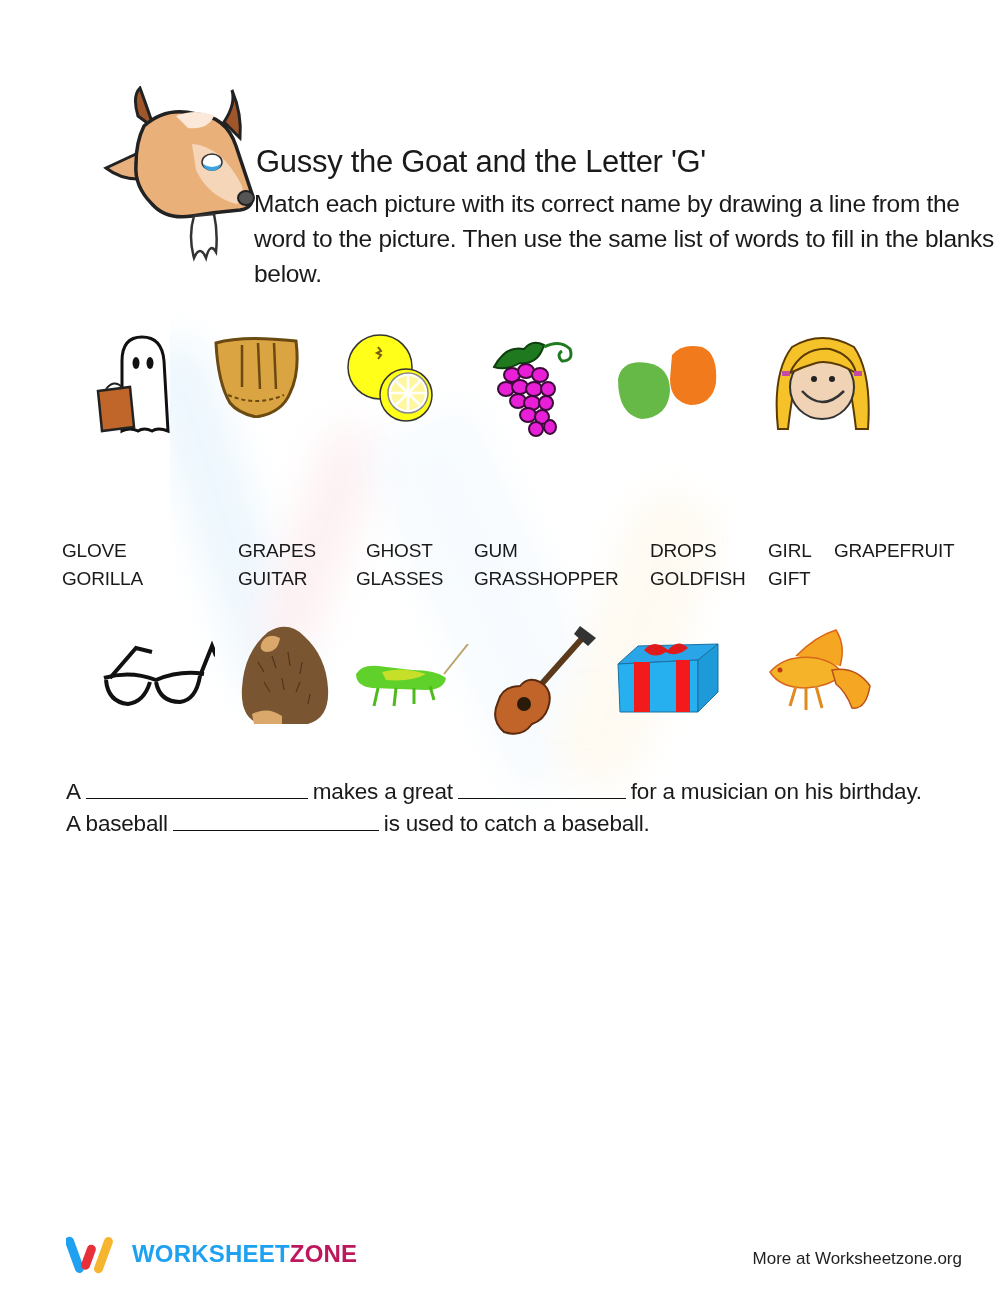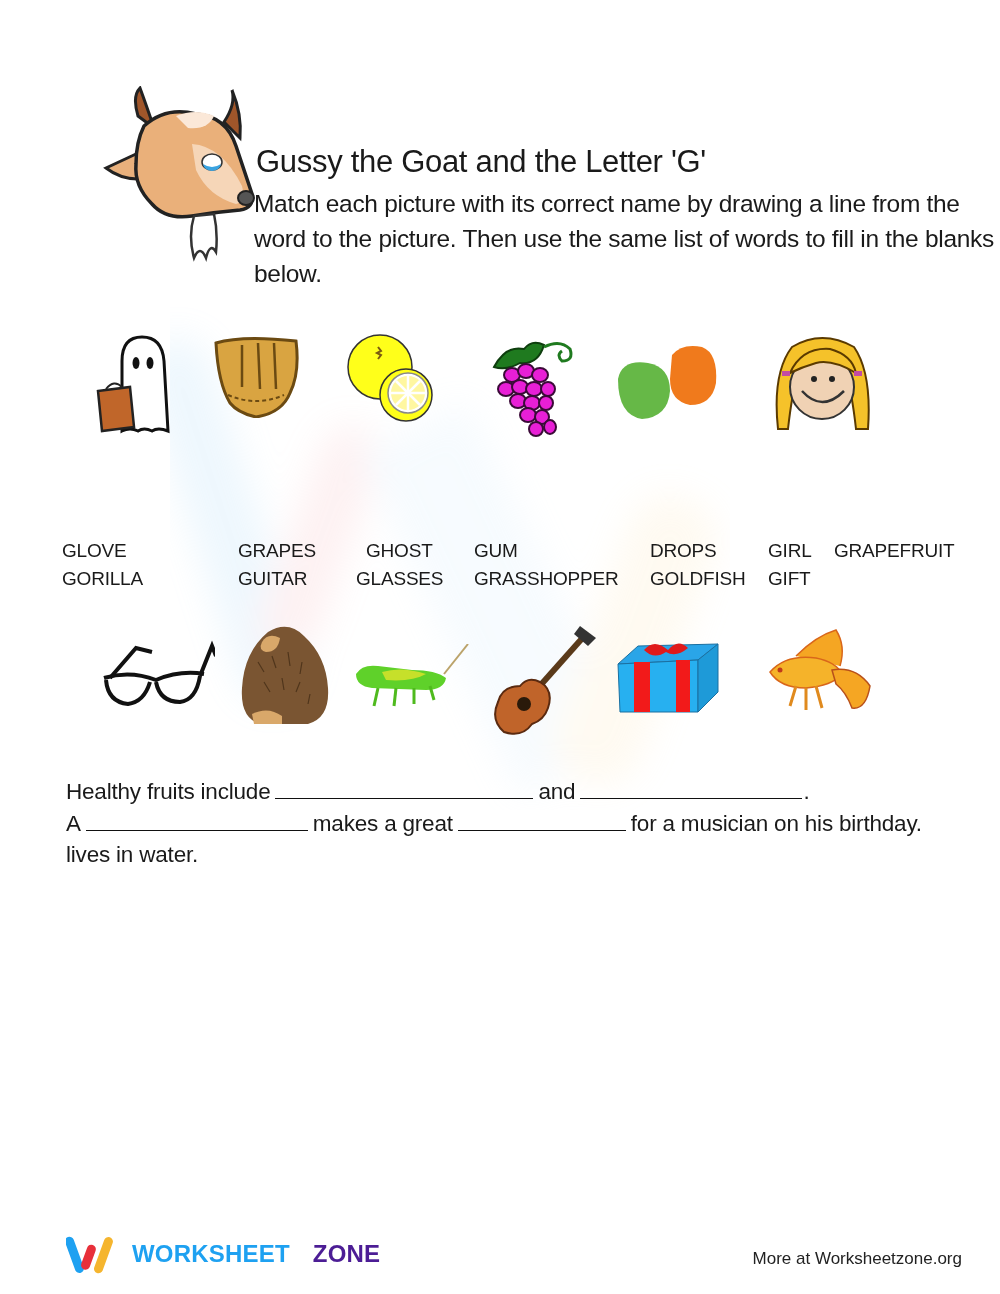--- a/index.html
+++ b/index.html
@@ -34,21 +34,21 @@
       position: absolute; left: 66px; top: 776px; width: 920px;
       font-size: 22.5px; line-height: 31.5px; color: #1a1a1a; letter-spacing: -0.2px;
     }
     .sentence { white-space: nowrap; }
     .blank {
       display: inline-block; border-bottom: 1.5px solid #111; height: 20px;
       vertical-align: baseline; margin: 0 5px;
     }
     .footer-logo { position: absolute; left: 66px; top: 1234px; display: flex; align-items: center; }
     .logo-text-a { font-size: 24px; font-weight: bold; color: #1ea1f1; letter-spacing: 0.2px; }
-    .logo-text-b { font-size: 24px; font-weight: bold; color: #4c1d95; letter-spacing: 0.2px; margin-left: 23px; }
+    .logo-text-b { font-size: 24px; font-weight: bold; color: #be185d; letter-spacing: 0.2px; }
     .footer-link { position: absolute; right: 38px; top: 1249px; font-size: 17px; color: #222; }
   </style>
 </head>
 <body>
 
 <div class="watermark">
   <svg width="560" height="520" viewBox="0 0 560 520">
     <defs>
       <filter id="blur">
           <feGaussianBlur stdDeviation="18"></feGaussianBlur>
@@ -237,27 +237,24 @@
       <path d="M4 46 Q20 28 50 32 Q70 36 76 48 Q66 60 40 62 Q14 62 4 46 Z" fill="#f5b32a" stroke="#d9661a" stroke-width="1.5"></path>
       <path d="M66 44 Q90 40 104 60 Q100 84 86 82 Q80 66 70 58 Z" fill="#f5a623" stroke="#b8501a" stroke-width="1.5"></path>
       <path d="M30 60 L24 80 M40 62 L40 84 M50 60 L56 82" stroke="#e08a1e" stroke-width="3"></path>
       <circle cx="14" cy="44" r="2.5" fill="#c03a1a"></circle>
     </svg>
   </div>
 </div>
 
 <div class="sentences">
   <div class="sentence">
-    <span>Healthy fruits include</span><span class="blank" style="width:258px;"></span><span>and</span><span class="blank" style="width:222px;"></span><span style="margin-left:-4px;">.</span>
+    <span>A</span><span class="blank" style="width:222px;"></span><span>makes a great</span><span class="blank" style="width:168px;"></span><span>for a musician on his birthday.</span>
   </div>
   <div class="sentence">
-    <span>A</span><span class="blank" style="width:222px;"></span><span>makes a great</span><span class="blank" style="width:168px;"></span><span>for a musician on his birthday.</span>
-  </div>
-  <div class="sentence">
-    <span>lives in water.</span>
+    <span>A baseball</span><span class="blank" style="width:206px;"></span><span>is used to catch a baseball.</span>
   </div>
 </div>
 
 <div class="footer-logo">
   <svg width="58" height="40" viewBox="0 0 58 40">
     <rect x="4" y="2" width="9" height="38" rx="4.5" fill="#1ea1f1" transform="rotate(-20 8 21)"></rect>
     <rect x="18" y="10" width="9" height="26" rx="4.5" fill="#e8303a" transform="rotate(20 22 23)"></rect>
     <rect x="33" y="2" width="9" height="38" rx="4.5" fill="#f5b52e" transform="rotate(20 37 21)"></rect>
   </svg>
   <span class="logo-text-a" style="margin-left:8px;">WORKSHEET</span>

